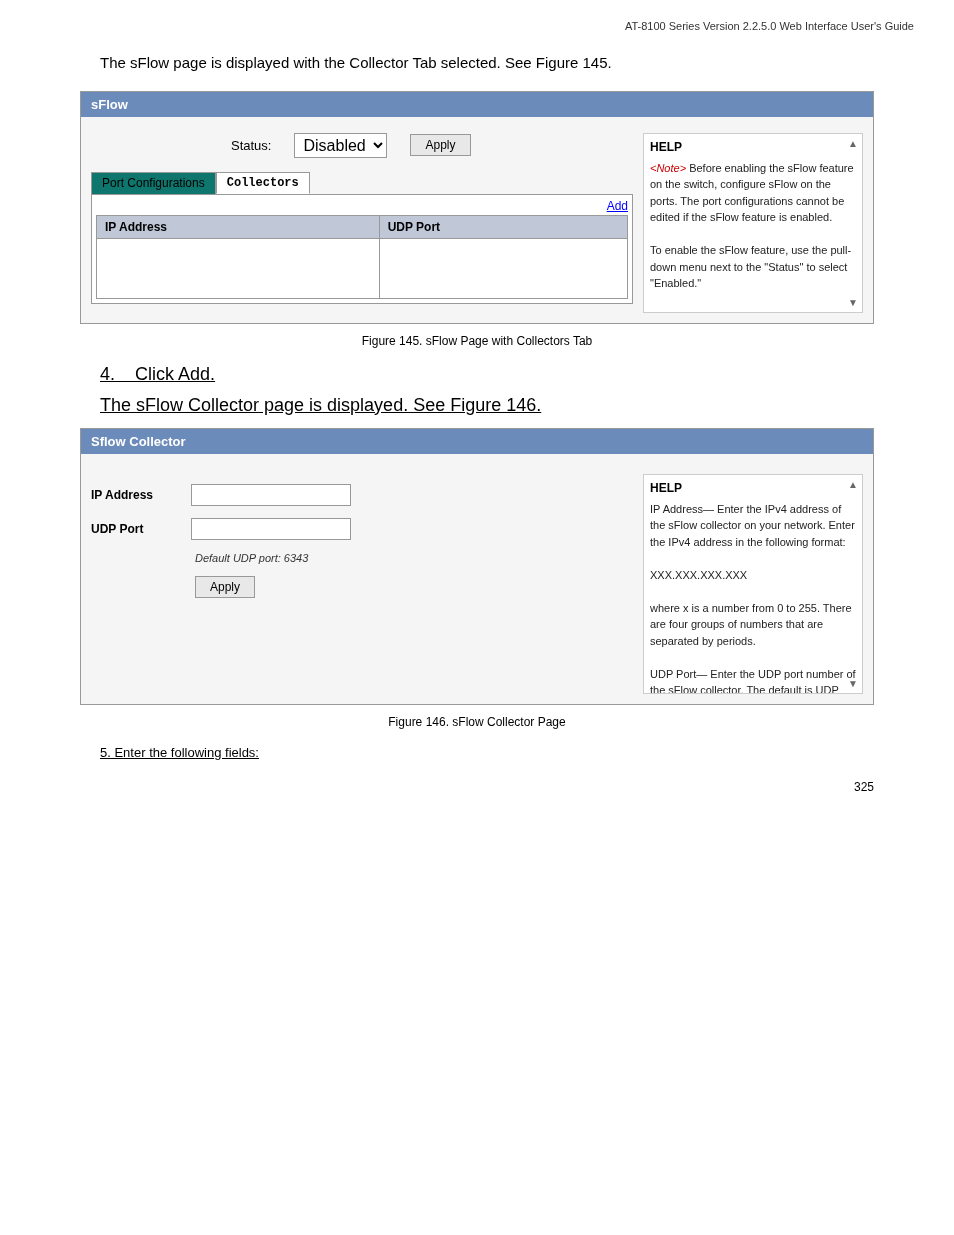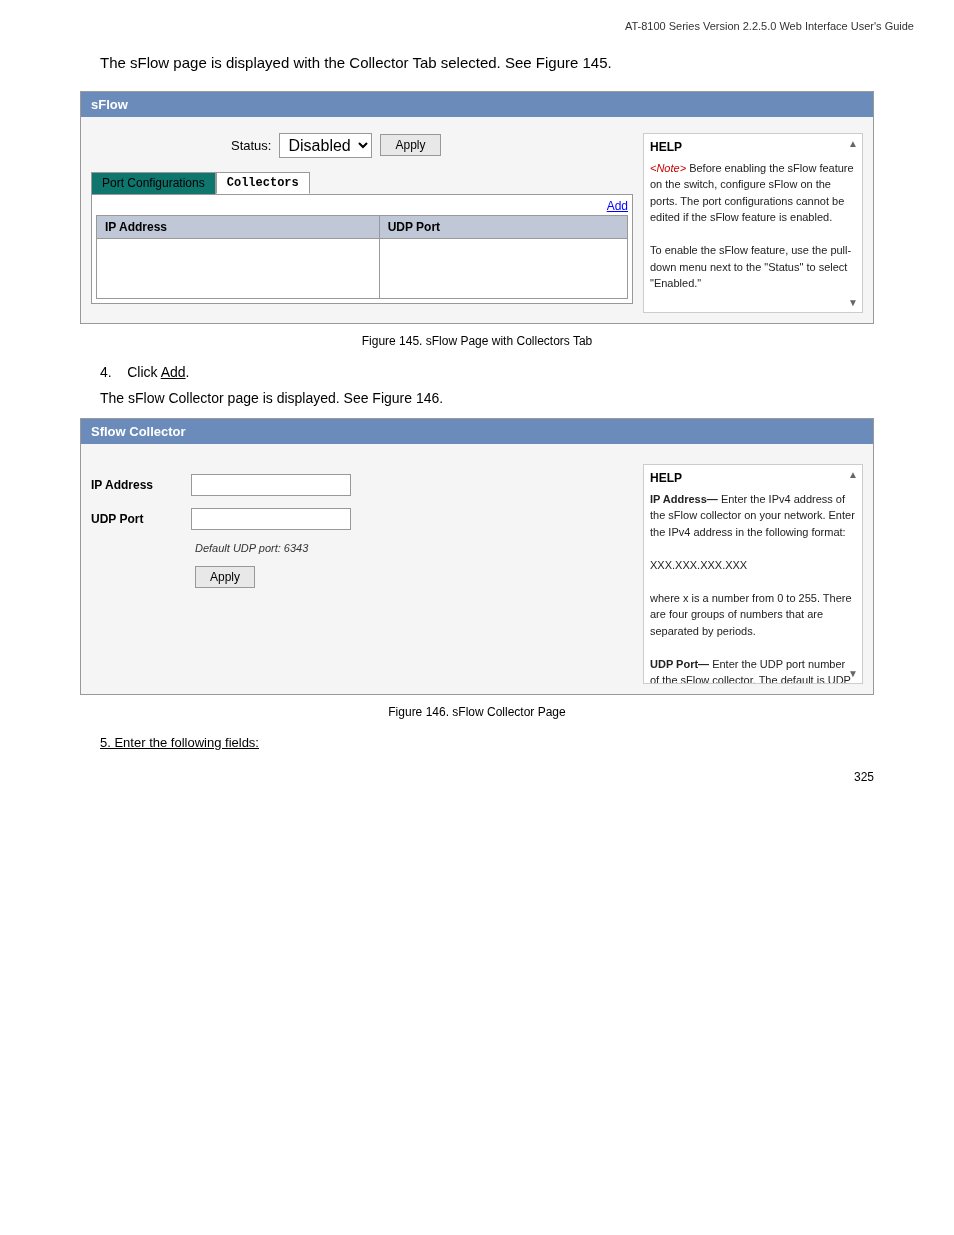--- a/index.html
+++ b/index.html
@@ -75,21 +75,21 @@
       position: absolute;
       bottom: 4px;
       right: 4px;
       font-size: 10px;
       color: #666;
     }
     
     .status-row {
       display: flex;
       align-items: center;
-      gap: 8px;
+      gap: 23px;
       margin-bottom: 14px;
       padding-left: 140px;
     }
     .status-label {
       font-size: 13px;
     }
     .status-select {
       font-size: 16px;
       padding: 2px 4px;
       border: 1px solid #999;
@@ -153,21 +153,22 @@
     
     .figure-caption {
       text-align: center;
       font-size: 12px;
       margin: 8px 0 16px 0;
       color: #000;
     }
     
     .step {
       margin: 10px 60px 10px 60px;
-      font-size: 14px;
+      font-size: 18px;
+      text-decoration: underline;
     }
     
     .collector-panel .panel-body {
       padding: 20px 10px 10px 10px;
     }
     .form-row {
       display: flex;
       align-items: center;
       margin-bottom: 12px;
     }
@@ -198,21 +199,21 @@
       padding: 3px 14px;
       border: 1px solid #999;
       background: #e8e8e8;
       cursor: pointer;
     }
     .help-note {
       font-style: italic;
       color: #c00;
     }
     .help-bold {
-      font-weight: bold;
+      font-weight: normal;
     }
     .bottom-step {
       margin: 14px 60px 0 60px;
       font-size: 13px;
       text-decoration: underline;
     }
     .page-number {
       text-align: right;
       font-size: 12px;
       margin-top: 20px;

